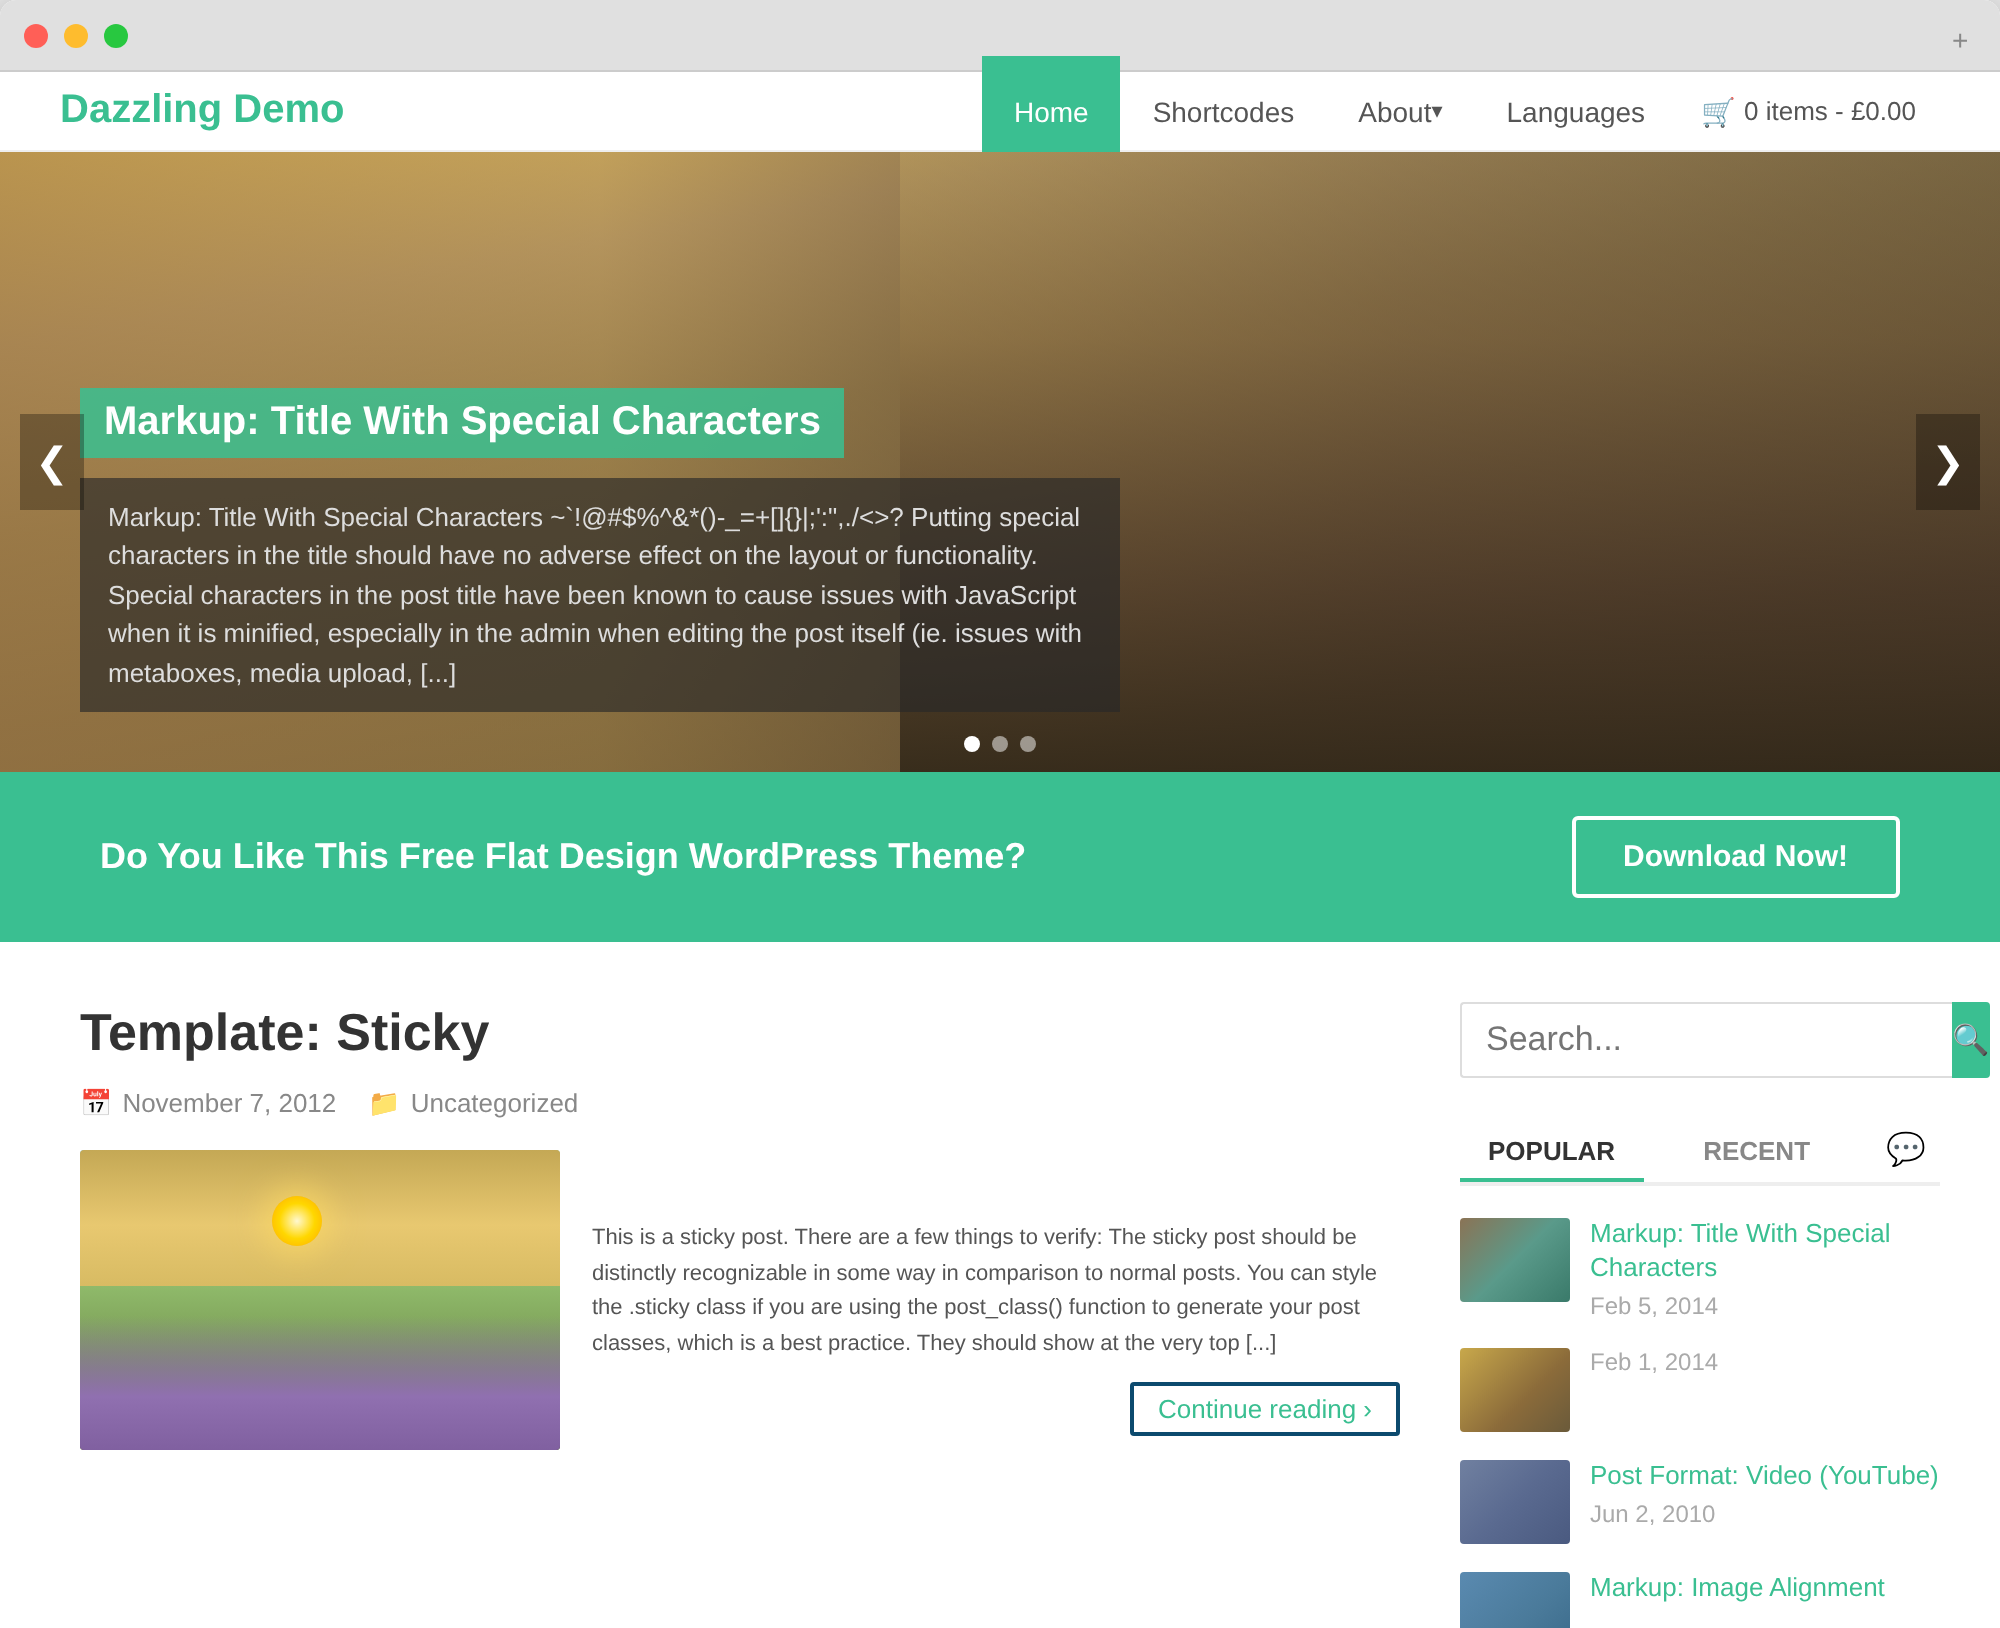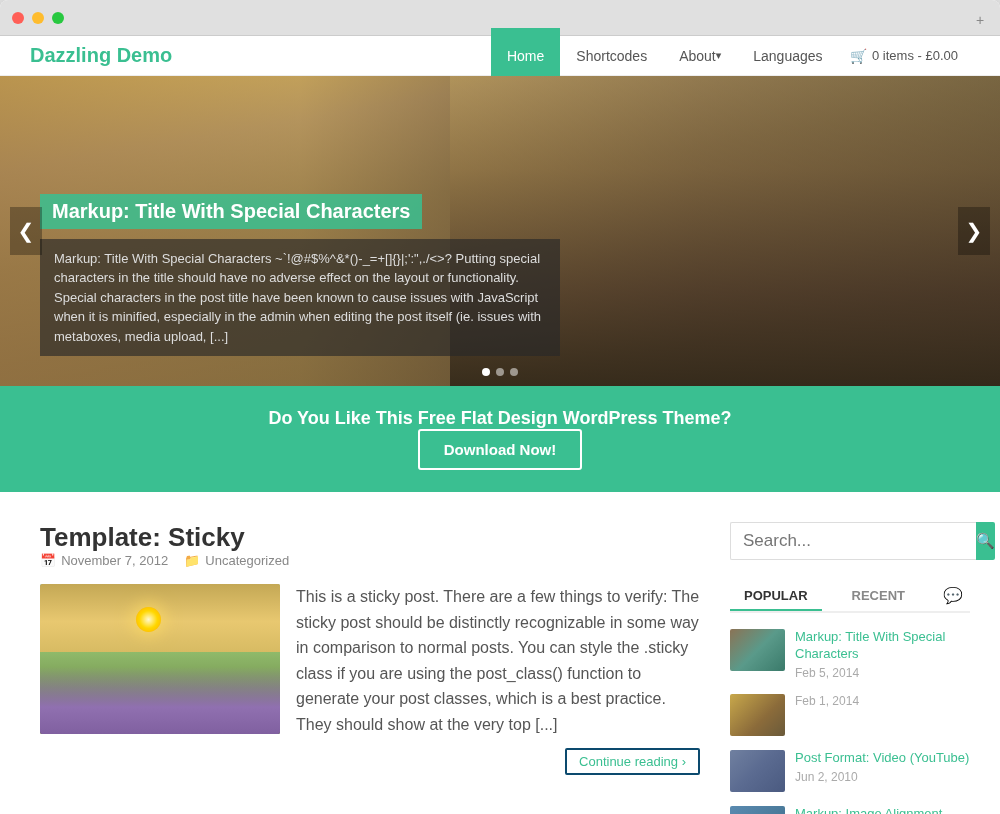--- a/index.html
+++ b/index.html
@@ -183,21 +183,20 @@
         rgba(50,40,25,0.9) 100%);
     }
 
     
     .cta-banner {
       background: #3abf91;
       padding: 22px 50px;
       display: flex;
       align-items: center;
       justify-content: space-between;
-      flex-direction: column;
     }
     .cta-text {
       color: #fff;
       font-size: 18px;
       font-weight: 600;
     }
     .cta-button {
       background: transparent;
       border: 2px solid #fff;
       color: #fff;
@@ -217,21 +216,21 @@
       background: #fff;
     }
 
     
     .posts-area { flex: 1; }
 
     .post-title {
       font-size: 26px;
       font-weight: 700;
       color: #333;
-      margin-bottom: 0;
+      margin-bottom: 12px;
     }
     .post-meta {
       display: flex;
       align-items: center;
       gap: 16px;
       font-size: 13px;
       color: #888;
       margin-bottom: 16px;
     }
     .post-meta-item {
@@ -275,23 +274,24 @@
       height: 55%;
       background: linear-gradient(to bottom, #8fba6a 0%, #7a9a55 40%, #5a6a35 100%);
     }
     .thumb-flowers {
       position: absolute;
       bottom: 0; left: 0; right: 0;
       height: 45%;
       background: linear-gradient(to top, #8060a0 0%, #9070b0 40%, rgba(144,112,176,0) 100%);
     }
     .post-excerpt {
-      font-size: 16px;
+      font-size: 11px;
       color: #555;
       line-height: 1.6;
+      margin-top: 36px;
     }
     .continue-reading {
       text-align: right;
       margin-top: 10px;
     }
     .continue-link {
       color: #3abf91;
       font-size: 13px;
       cursor: pointer;
       display: inline-flex;

